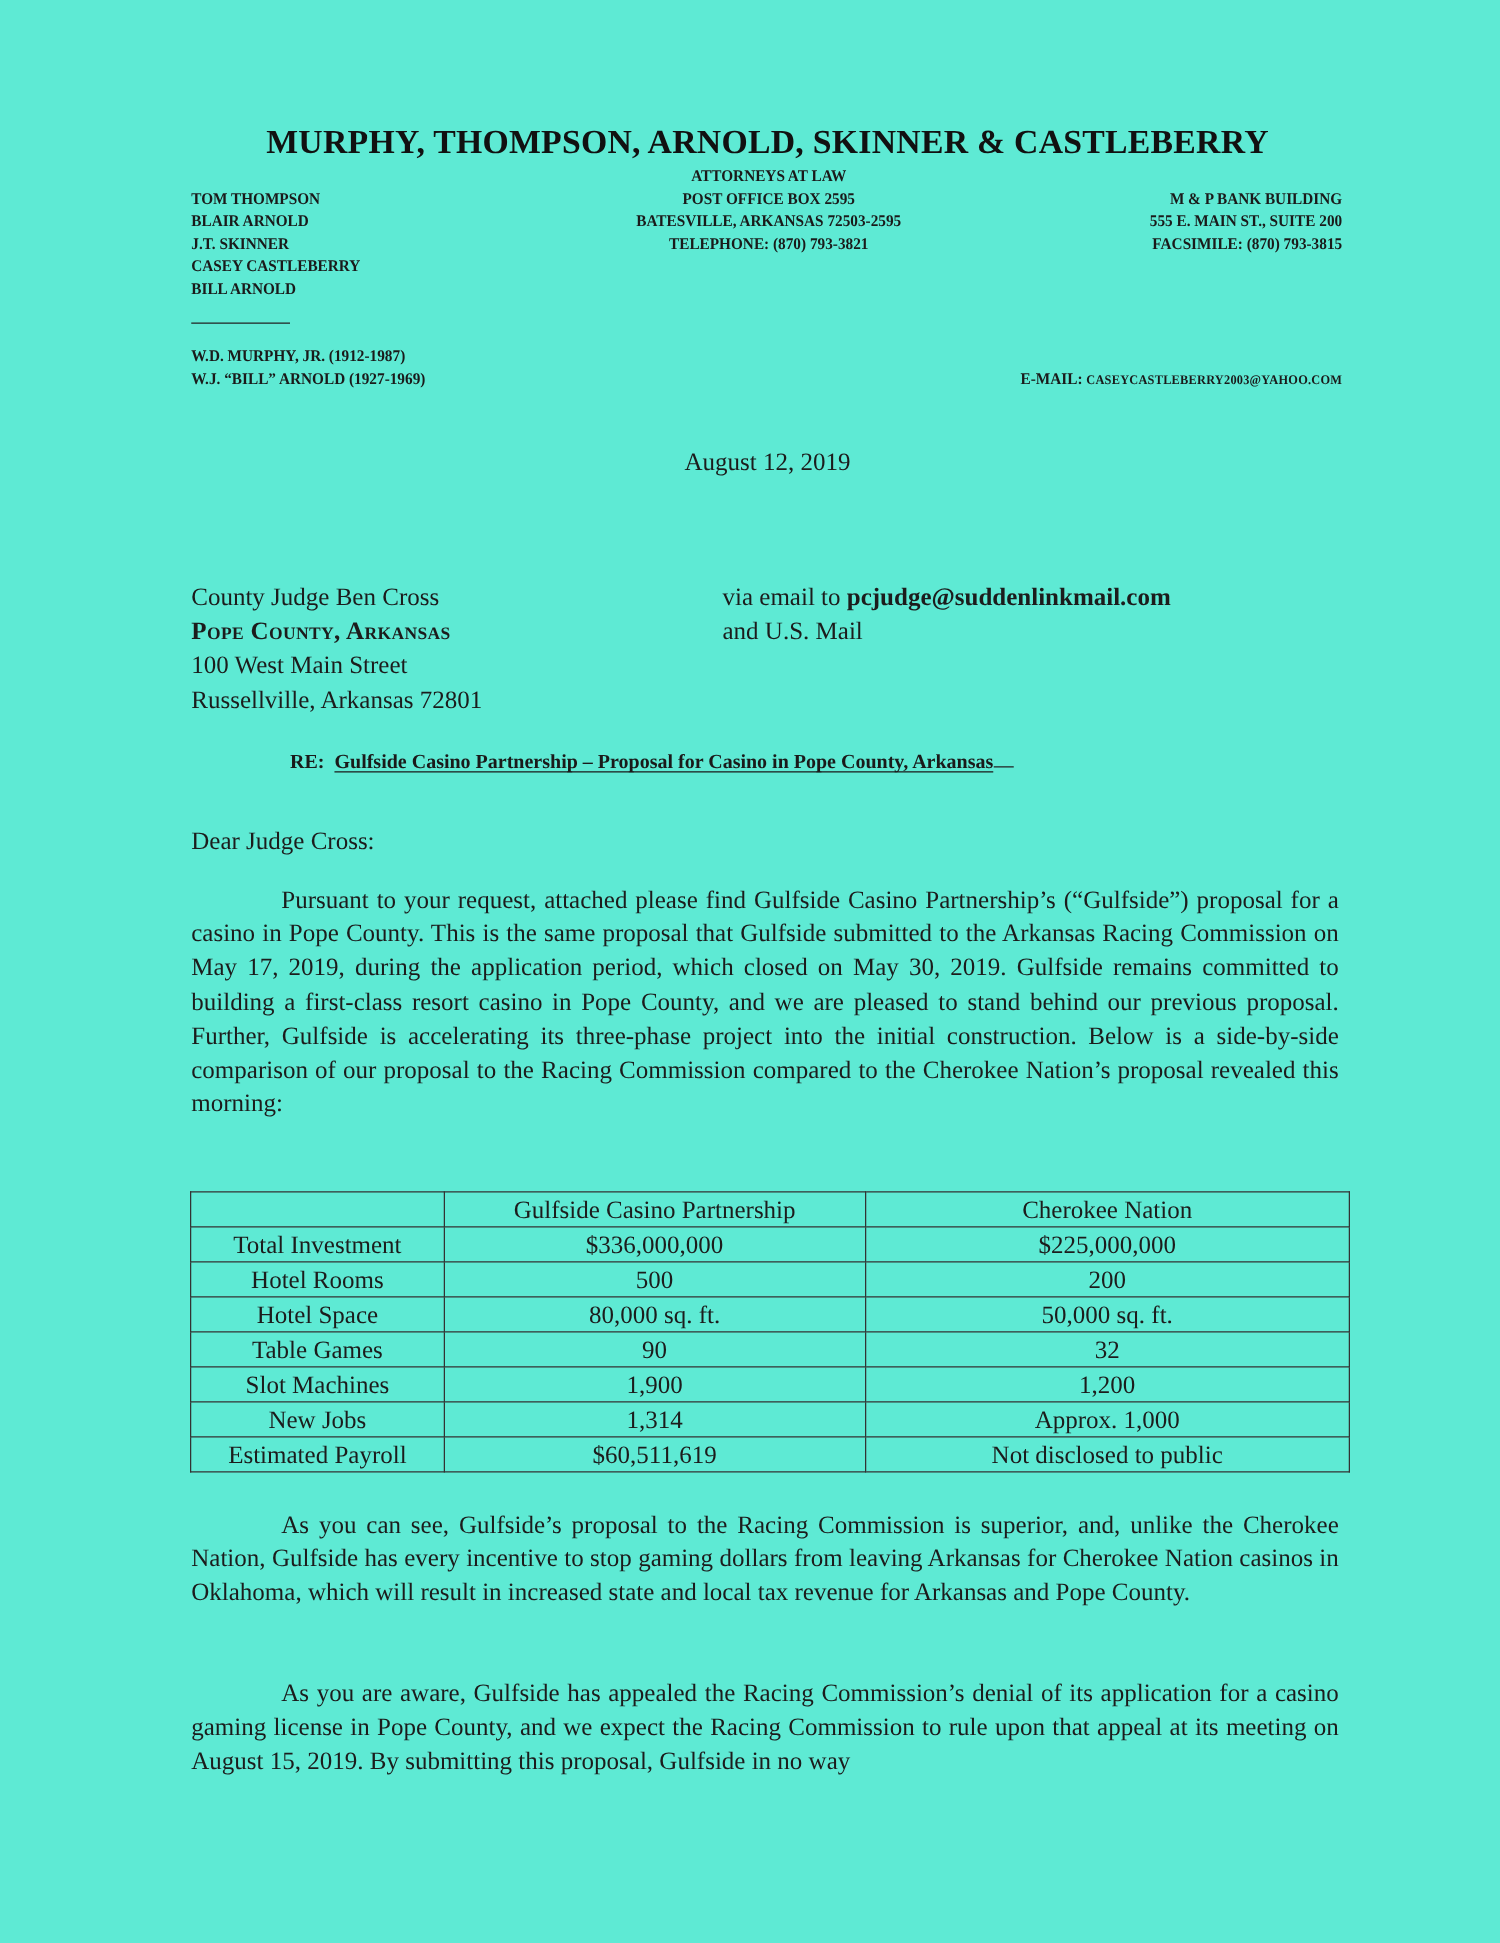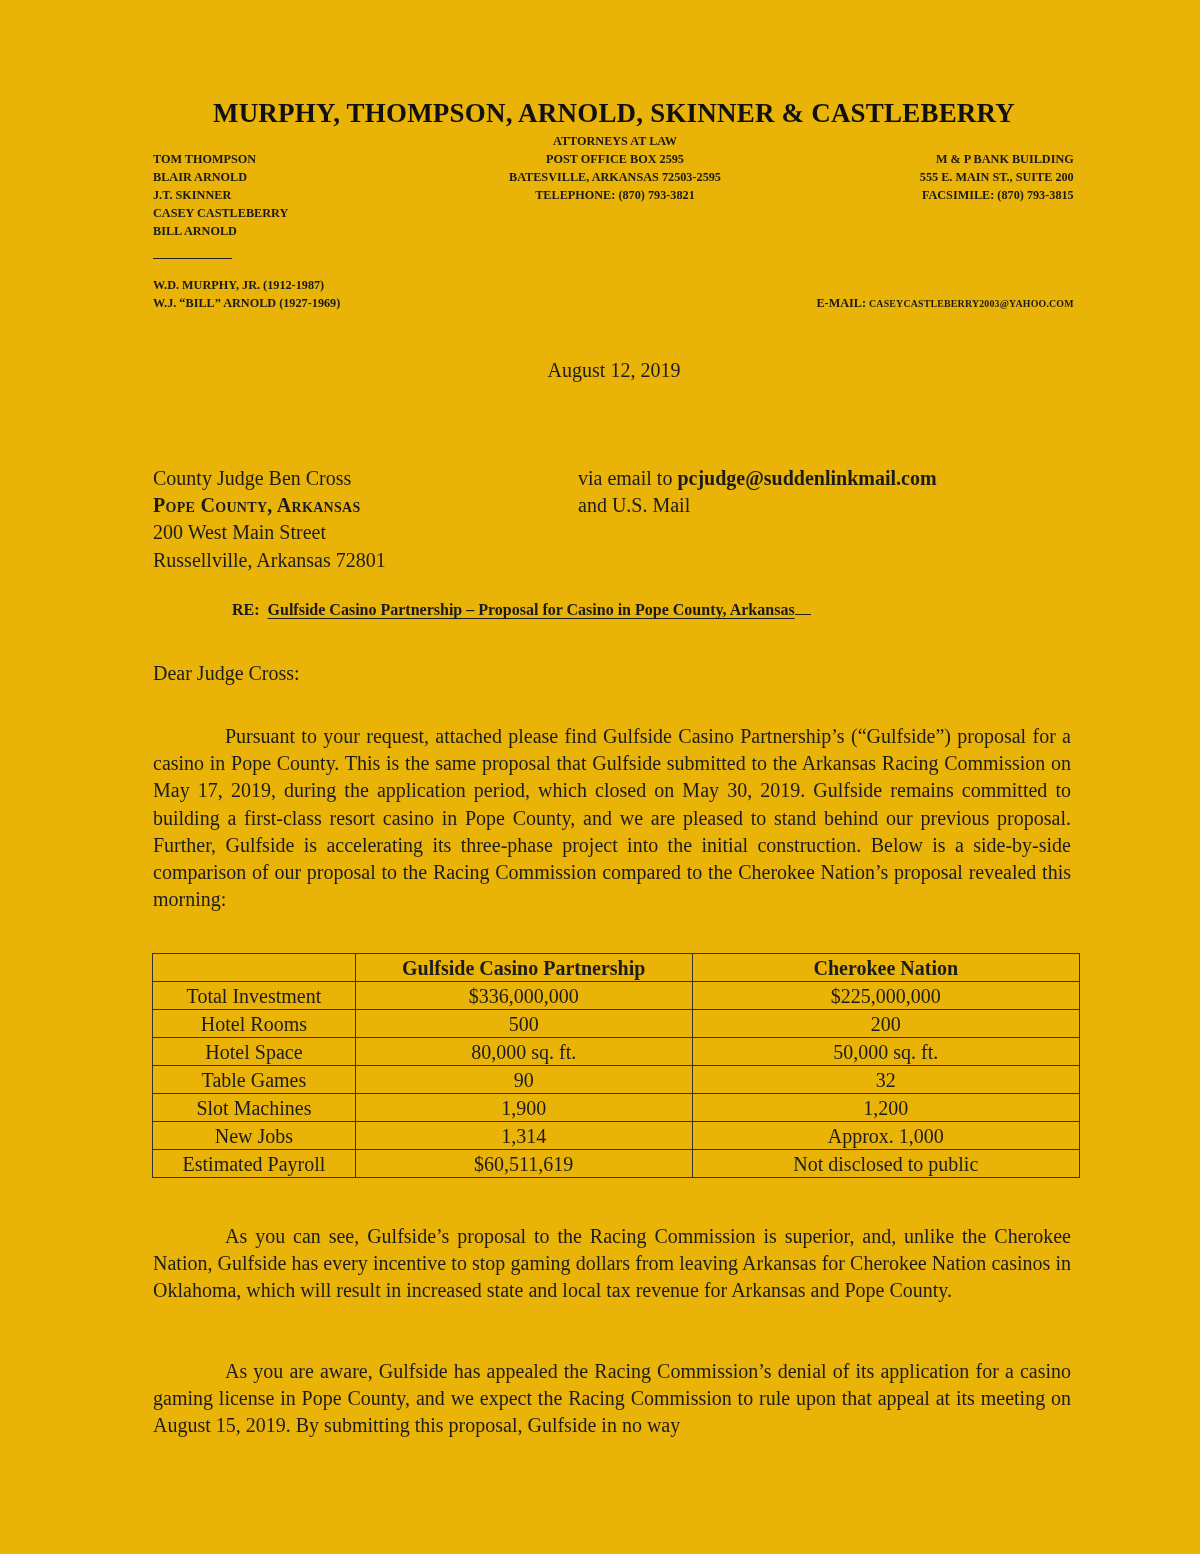--- a/index.html
+++ b/index.html
@@ -11,21 +11,21 @@
     }
     body {
       position: relative;
       font-family: "Liberation Serif", "DejaVu Serif", serif;
       color: #1a1a1a;
     }
     .page {
       position: absolute;
       left: 0; top: 0;
       width: 1200px; height: 1554px;
-      background: #eab308;
+      background: #5eead4;
     }
     .abs { position: absolute; }
 
     
     .firm-name {
       left: 0; width: 1228px; top: 98px;
       text-align: center;
       font-weight: bold;
       font-size: 27px;
       letter-spacing: 0.2px;
@@ -77,21 +77,20 @@
       display: inline-block; width: 16px;
       border-bottom: 1.5px solid #222;
       height: 1px; vertical-align: baseline;
     }
 
     .salutation { left: 153px; top: 660px; }
 
     .para {
       left: 153px; width: 918px;
       text-align: justify;
-      margin-top: 16px;
     }
     .para .indent { display: inline-block; width: 72px; }
     .p1 { top: 707px; }
     .p2 { top: 1207px; }
     .p3 { top: 1342px; }
 
     
     .cmp-table {
       position: absolute;
       left: 152px; top: 953px;
@@ -102,21 +101,21 @@
     }
     .cmp-table td, .cmp-table th {
       border: 1.5px solid #333;
       text-align: center;
       height: 28px;
       padding: 0 4px;
       line-height: 26px;
       font-weight: normal;
       white-space: nowrap;
     }
-    .cmp-table th { font-weight: bold; height: 28px; }
+    .cmp-table th { font-weight: normal; height: 28px; }
     .cmp-table .c0 { width: 203px; }
     .cmp-table .c1 { width: 337px; }
     .cmp-table .c2 { width: 388px; }
   </style>
 </head>
 <body>
 
 <div class="page">
 
   <div class="abs firm-name">MURPHY, THOMPSON, ARNOLD, SKINNER &amp; CASTLEBERRY</div>
@@ -152,21 +151,21 @@
   <div class="abs email-line">
     <span>E-MAIL:</span>
     <span class="addr">CASEYCASTLEBERRY2003@YAHOO.COM</span>
   </div>
 
   <div class="abs txt date">August 12, 2019</div>
 
   <div class="abs txt addressee">
     <div>County Judge Ben Cross</div>
     <div class="smallcaps">Pope County, Arkansas</div>
-    <div>200 West Main Street</div>
+    <div>100 West Main Street</div>
     <div>Russellville, Arkansas 72801</div>
   </div>
 
   <div class="abs txt via">
     <div><span>via email to </span><b>pcjudge@suddenlinkmail.com</b></div>
     <div>and U.S. Mail</div>
   </div>
 
   <div class="abs re-line">
     <span>RE:</span>&nbsp;

